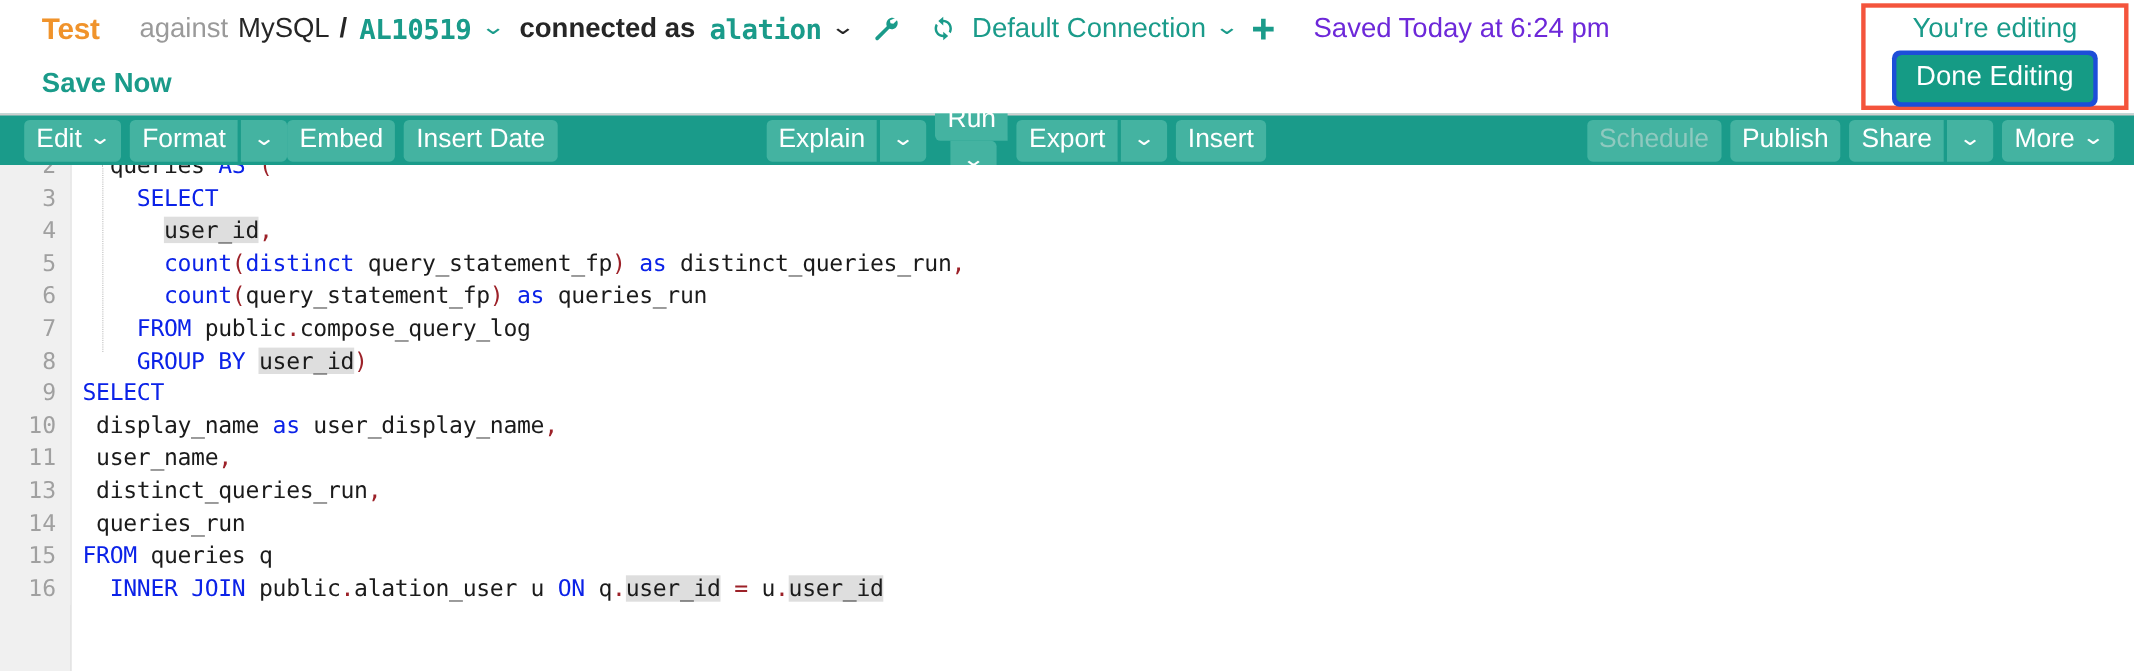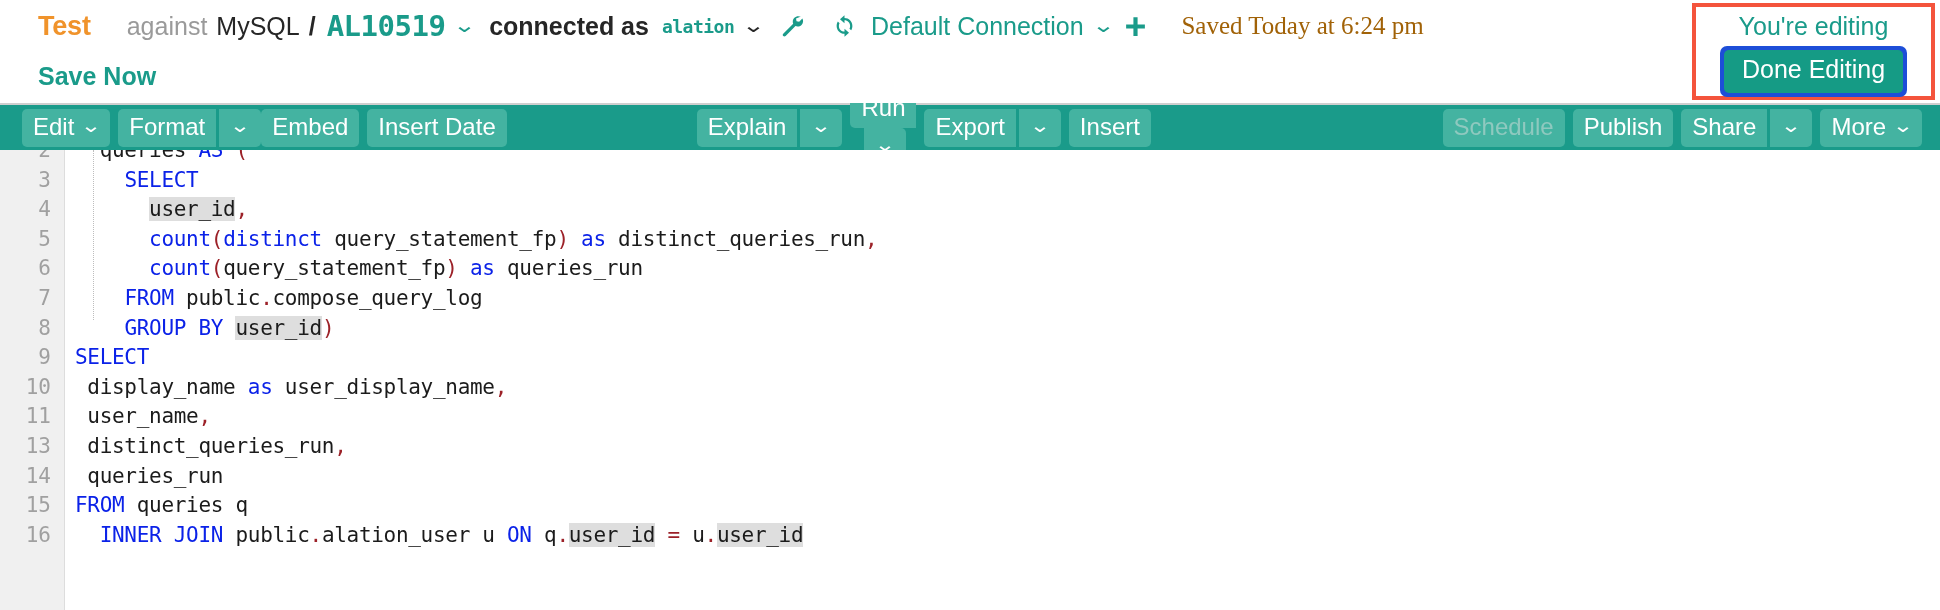--- a/index.html
+++ b/index.html
@@ -55,21 +55,21 @@
     font-weight: 400;
   }
   .slash {
     color: #262626;
     font-size: 25px;
     margin-left: 9px;
     font-weight: 700;
   }
   .conn-id {
     color: #1a9b8a;
-    font-size: 29px;
+    font-size: 25px;
     margin-left: 11px;
     font-weight: 700;
     font-family: "DejaVu Sans Mono", monospace;
     letter-spacing: -0.5px;
   }
   .caret {
     display: inline-block;
     color: #1a9b8a;
     font-size: 20px;
     margin-left: 11px;
@@ -78,21 +78,21 @@
   }
   .caret-dark { color: #262626; }
   .connected-as {
     color: #262626;
     font-size: 25px;
     margin-left: 16px;
     font-weight: 600;
   }
   .user-name {
     color: #1a9b8a;
-    font-size: 18px;
+    font-size: 25px;
     margin-left: 13px;
     font-weight: 700;
     font-family: "DejaVu Sans Mono", monospace;
     letter-spacing: -0.5px;
   }
   .wrench-icon {
     margin-left: 17px;
     display: inline-flex;
     align-items: center;
   }
@@ -106,25 +106,24 @@
     font-size: 25px;
     margin-left: 13px;
     font-weight: 400;
   }
   .plus-icon {
     margin-left: 12px;
     display: inline-flex;
     align-items: center;
   }
   .saved-txt {
-    color: #a16207;
+    color: #6d28d9;
     font-size: 25px;
     margin-left: 33px;
     font-weight: 400;
-    font-family: Liberation Serif, serif;
   }
   .save-now {
     color: #1a9b8a;
     font-size: 25px;
     font-weight: 600;
     cursor: pointer;
   }
 
   
   .editing-box {

